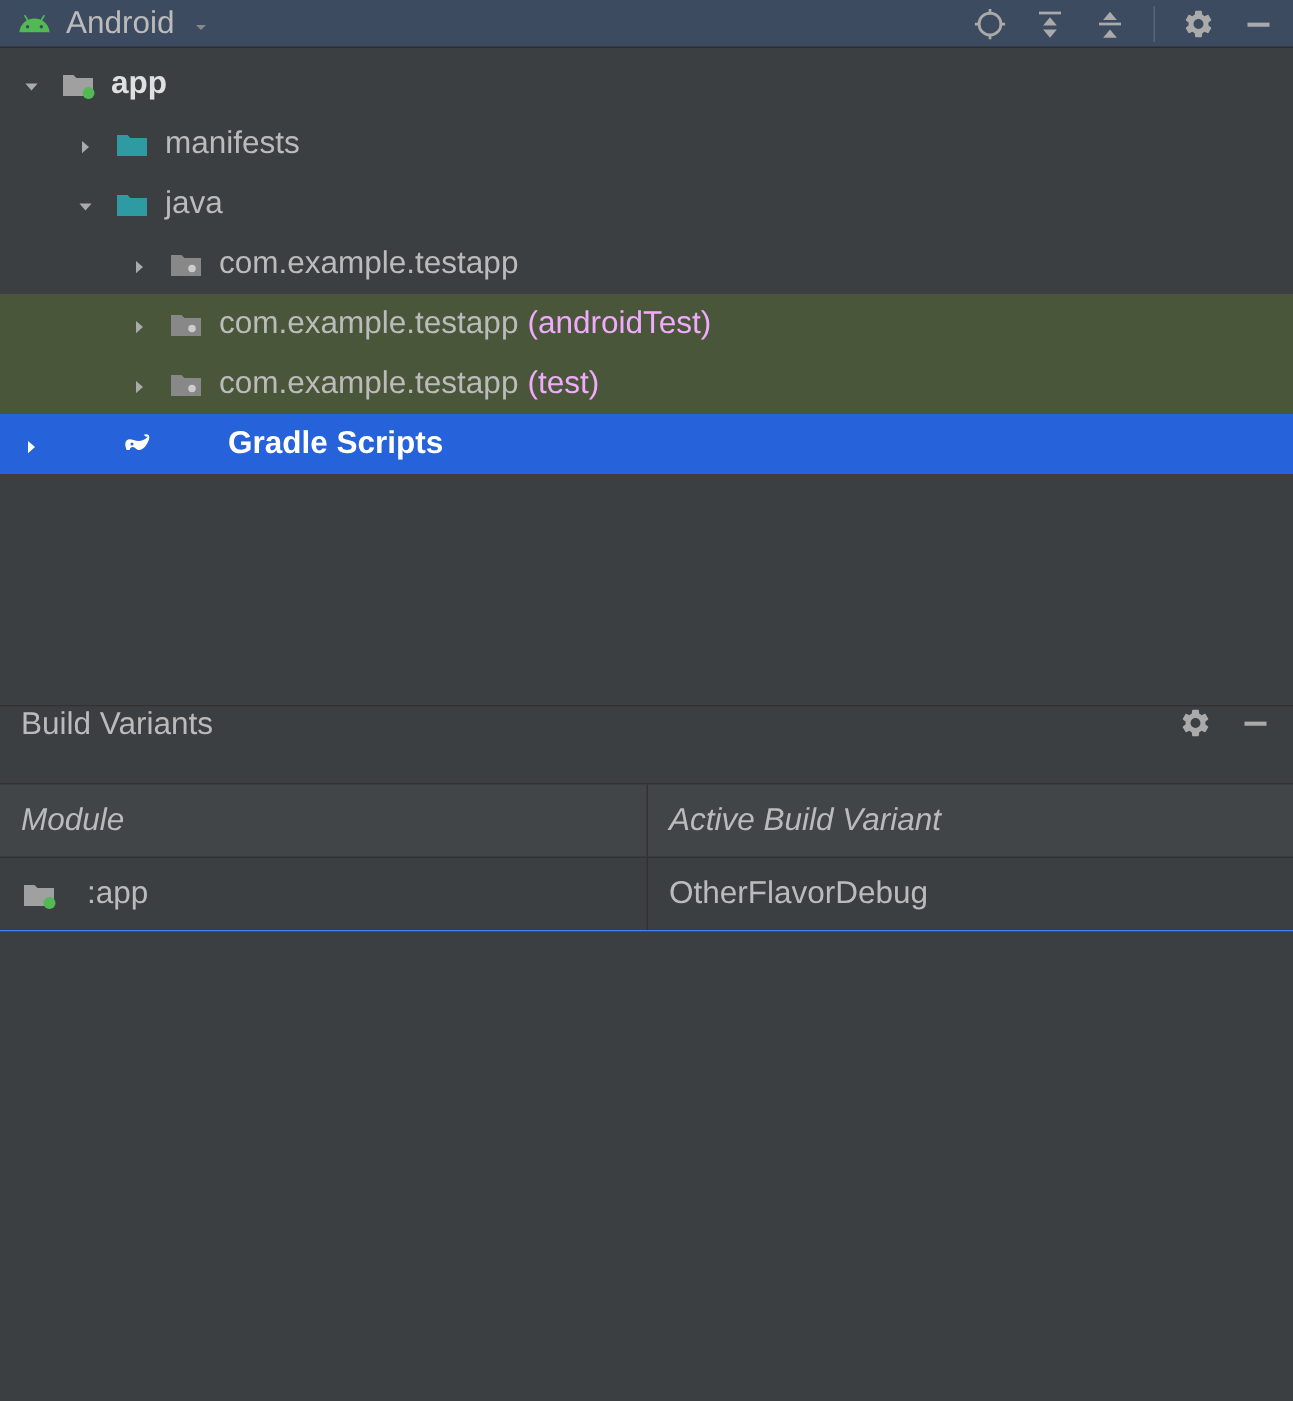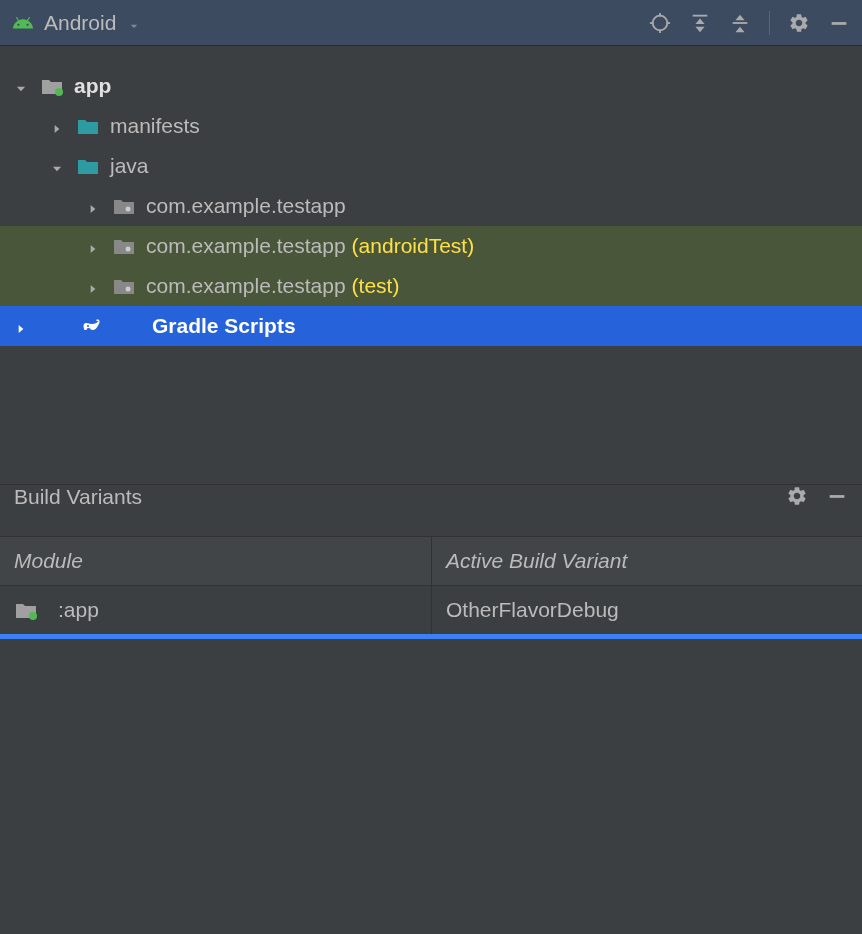--- a/index.html
+++ b/index.html
@@ -16,21 +16,21 @@
   font-size: 21px;
   color: #bbbbbb;
   display: flex;
   flex-direction: column;
   overflow: hidden;
 }
 
 
 .toolbar {
   background: #3c4b60;
-  height: 46px;
+  height: 32px;
   display: flex;
   align-items: center;
   padding: 0 12px;
   border-bottom: 1px solid #2b2d30;
 }
 
 .toolbar-left {
   display: flex;
   align-items: center;
   gap: 10px;
@@ -71,21 +71,21 @@
   width: 1px;
   height: 24px;
   background: #5a6578;
 }
 
 
 .tree-panel {
   flex: 0 0 438px;
   background: #3c3f41;
   overflow-y: auto;
-  padding-top: 20px;
+  padding-top: 4px;
 }
 
 .tree-row {
   display: flex;
   align-items: center;
   height: 40px;
   padding-left: 8px;
   cursor: pointer;
 }
 
@@ -140,21 +140,21 @@
 .tree-label.bold {
   font-weight: 600;
   color: #e0e0e0;
 }
 
 .tree-row.selected .tree-label {
   color: #fff;
 }
 
 .tree-suffix {
-  color: #fde047;
+  color: #f0abfc;
   margin-left: 6px;
 }
 
 
 .build-panel {
   flex: 1;
   display: flex;
   flex-direction: column;
   border-top: 1px solid #323232;
 }
@@ -192,21 +192,21 @@
 }
 
 .build-col-2 {
   flex: 1;
   padding: 12px 14px;
 }
 
 .build-table-row {
   display: flex;
   background: #3c3f41;
-  border-bottom: 5px solid #3b82f6;
+  border-bottom: 1px solid #3b82f6;
 }
 
 .build-row-icon {
   display: flex;
   align-items: center;
   gap: 10px;
 }
 
 .build-body {
   flex: 1;

